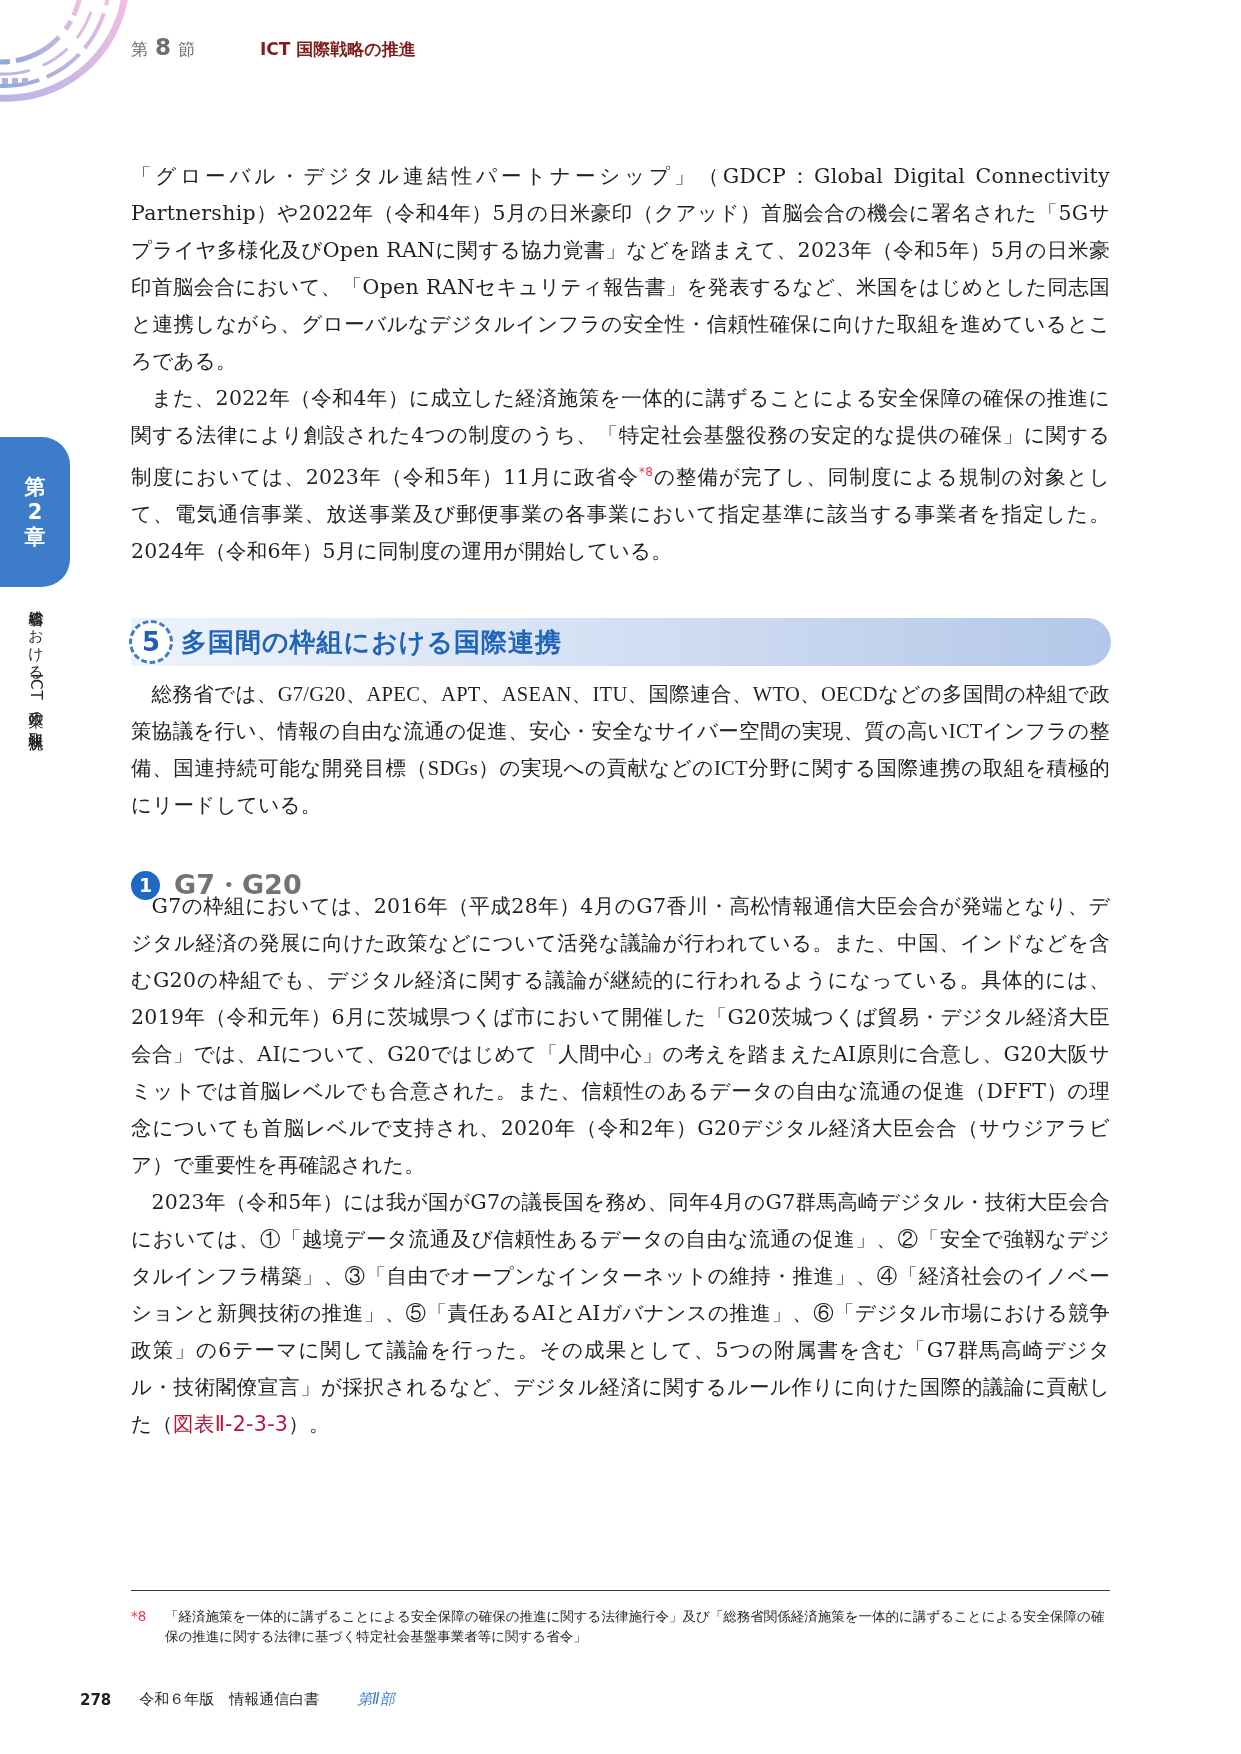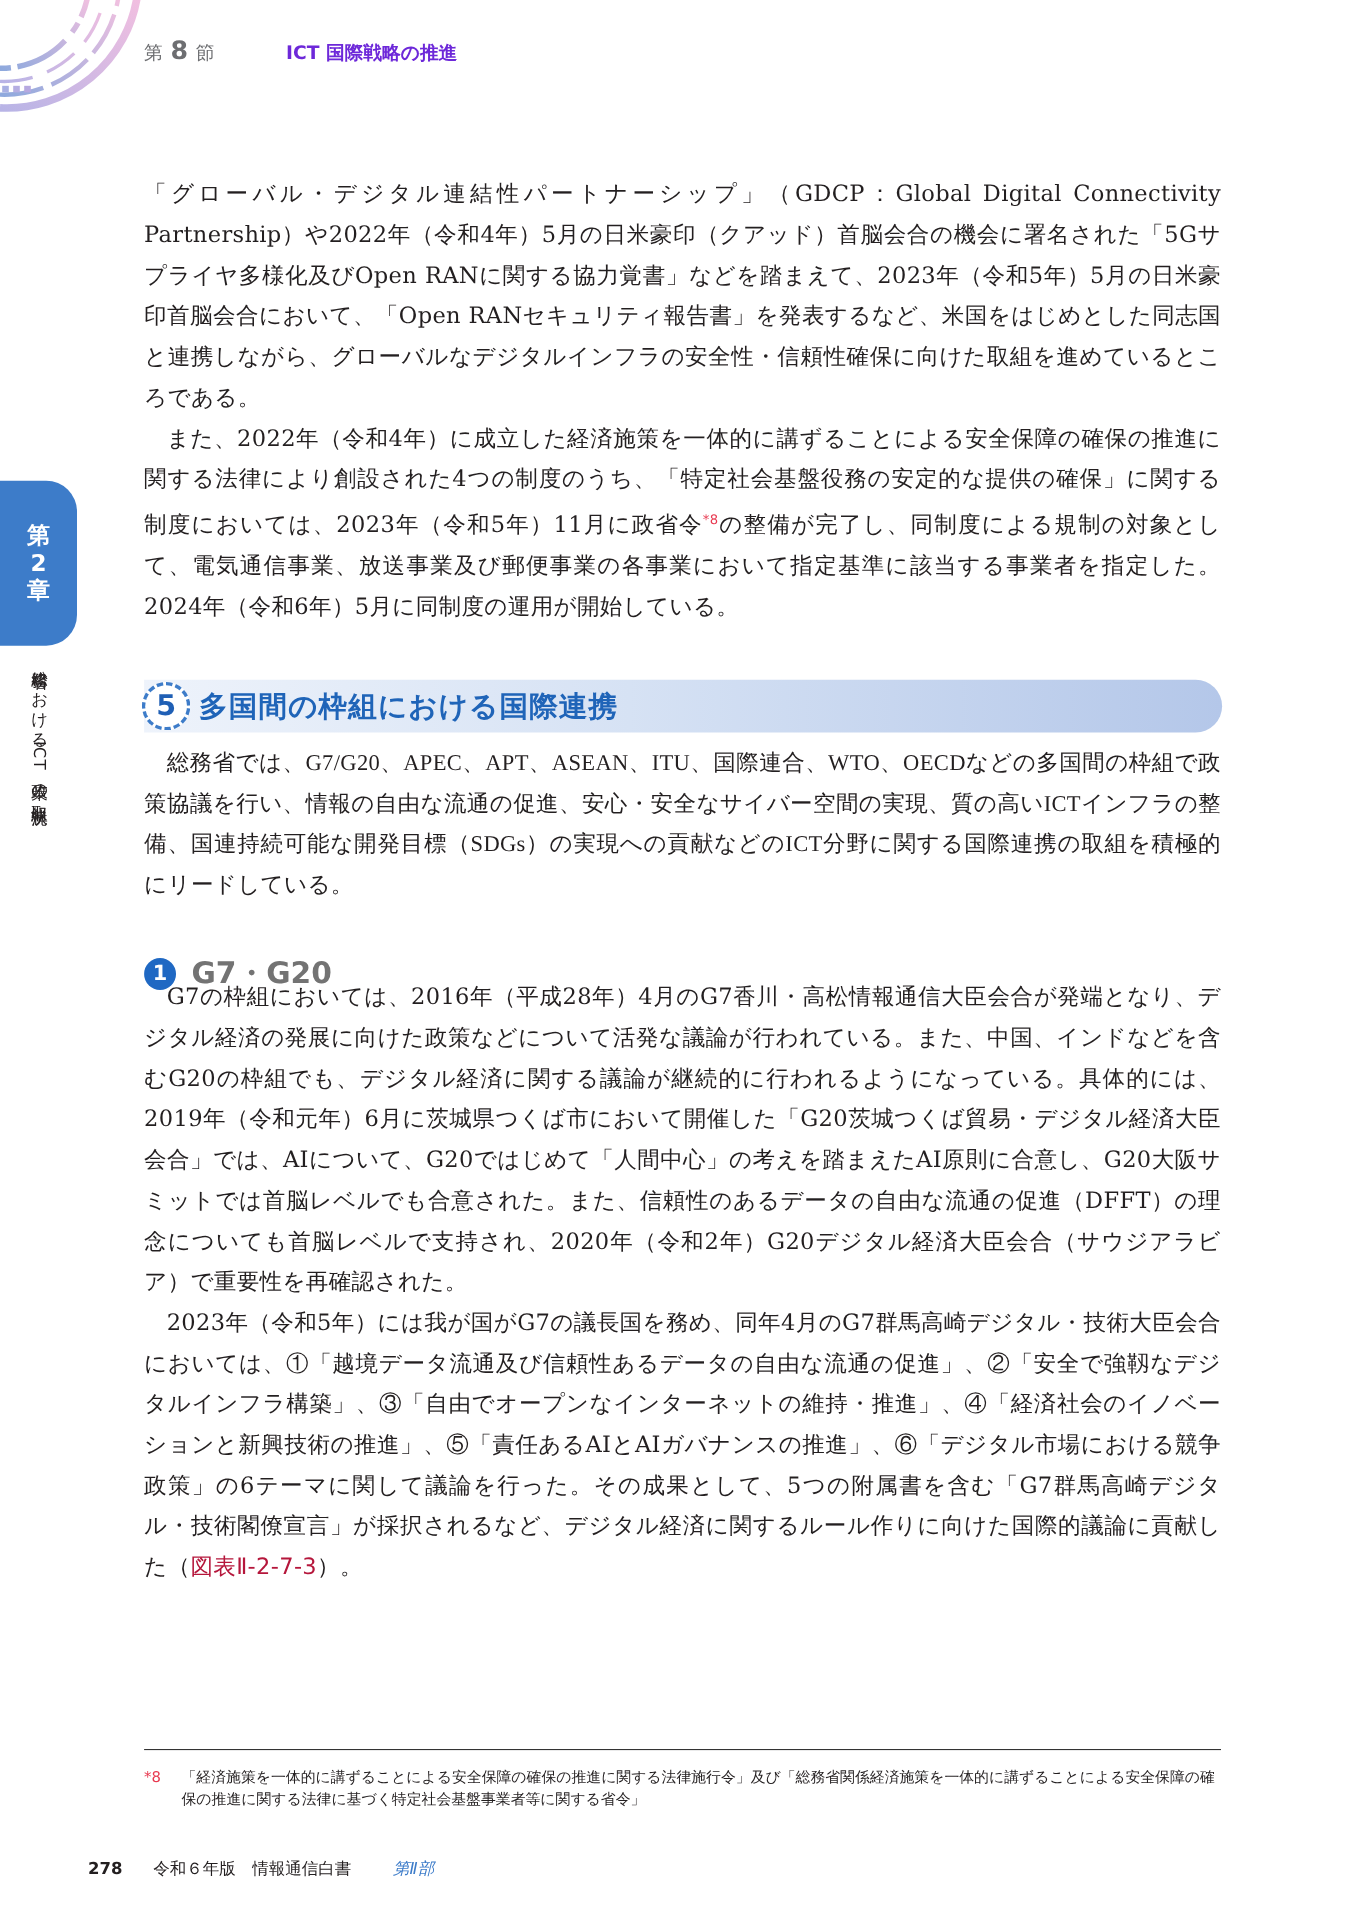--- a/index.html
+++ b/index.html
@@ -5,21 +5,21 @@
   html, body { margin:0; padding:0; }
   body {
     width:1241px; height:1754px; position:relative; background:#ffffff;
     font-family:"DejaVu Serif", "Liberation Serif", serif; color:#231f20; overflow:hidden;
   }
   .deco { position:absolute; left:0; top:0; width:140px; height:110px; }
   .header { position:absolute; top:34px; left:131px; display:flex; align-items:baseline;
     font-family:"DejaVu Sans","Liberation Sans",sans-serif;gap:24px; }
   .header .sec { color:#6d6e71; font-size:17px; letter-spacing:1px; }
   .header .sec b { font-size:23px; font-weight:bold; margin:0 6px; color:#6d6e71; }
-  .header .title { margin-left:40px; font-size:17px; font-weight:bold; color:#6d28d9; }
+  .header .title { margin-left:40px; font-size:17px; font-weight:bold; color:#7f1d1d; }
 
   .chapter-tab { position:absolute; left:0; top:437px; width:72px; width:70px; height:150px;
     background:#3d7cc9; border-radius:0 28px 28px 0; color:#fff;
     font-family:"DejaVu Sans","Liberation Sans",sans-serif; font-weight:bold;
     display:flex; flex-direction:column; align-items:center; justify-content:center;
     font-size:21px; line-height:25px; }
   .chapter-vert { position:absolute; left:26px; top:598px; writing-mode:vertical-rl;
     font-family:"DejaVu Sans","Liberation Sans",sans-serif; font-size:15px; color:#231f20;
     letter-spacing:1px; }
 
@@ -46,21 +46,21 @@
     font-family:"DejaVu Sans","Liberation Sans",sans-serif; font-weight:bold; font-size:19px;
     display:flex; align-items:center; justify-content:center; }
   .sub-title { margin-left:14px; font-family:"DejaVu Sans","Liberation Sans",sans-serif;
     font-size:27px; font-weight:bold; color:#737373; }
 
   .fn-rule { position:absolute; left:131px; top:1590px; width:979px; height:0; border-top:1.5px solid #333; }
   .footnote { position:absolute; left:131px; top:1606px; width:979px; display:flex;
     font-family:"DejaVu Sans","Liberation Sans",sans-serif; font-size:13.5px; line-height:20px; color:#231f20; }
   .fn-mark { color:#e8384f; width:34px; flex:none; }
 
-  .footer { position:absolute; left:80px; top:1690px; display:flex; align-items:flex-start;
+  .footer { position:absolute; left:80px; top:1690px; display:flex; align-items:center;
     font-family:"DejaVu Sans","Liberation Sans",sans-serif; font-size:15px; }
   .footer .pg { font-weight:bold; margin-right:28px; }
   .footer .pub { color:#231f20; margin-right:14px; }
   .footer .part { color:#3d7cc9; margin-left:24px;font-style:italic; }
 </style>
 </head>
 <body>
 
 <svg class="deco" viewBox="0 0 140 110">
   <defs>
@@ -110,21 +110,21 @@
   <p class="indent">総務省では、G7/G20、APEC、APT、ASEAN、ITU、国際連合、WTO、OECDなどの多国間の枠組で政策協議を行い、情報の自由な流通の促進、安心・安全なサイバー空間の実現、質の高いICTインフラの整備、国連持続可能な開発目標（SDGs）の実現への貢献などのICT分野に関する国際連携の取組を積極的にリードしている。</p>
 </div>
 
 <div class="sub-head">
   <div class="sub-num">1</div>
   <div class="sub-title">G7・G20</div>
 </div>
 
 <div class="body-text" style="top:888px;">
   <p class="indent">G7の枠組においては、2016年（平成28年）4月のG7香川・高松情報通信大臣会合が発端となり、デジタル経済の発展に向けた政策などについて活発な議論が行われている。また、中国、インドなどを含むG20の枠組でも、デジタル経済に関する議論が継続的に行われるようになっている。具体的には、2019年（令和元年）6月に茨城県つくば市において開催した「G20茨城つくば貿易・デジタル経済大臣会合」では、AIについて、G20ではじめて「人間中心」の考えを踏まえたAI原則に合意し、G20大阪サミットでは首脳レベルでも合意された。また、信頼性のあるデータの自由な流通の促進（DFFT）の理念についても首脳レベルで支持され、2020年（令和2年）G20デジタル経済大臣会合（サウジアラビア）で重要性を再確認された。</p>
-  <p class="indent"><span>2023年（令和5年）には我が国がG7の議長国を務め、同年4月のG7群馬高崎デジタル・技術大臣会合においては、①「越境データ流通及び信頼性あるデータの自由な流通の促進」、②「安全で強靱なデジタルインフラ構築」、③「自由でオープンなインターネットの維持・推進」、④「経済社会のイノベーションと新興技術の推進」、⑤「責任あるAIとAIガバナンスの推進」、⑥「デジタル市場における競争政策」の6テーマに関して議論を行った。その成果として、5つの附属書を含む「G7群馬高崎デジタル・技術閣僚宣言」が採択されるなど、デジタル経済に関するルール作りに向けた国際的議論に貢献した（</span><span class="fig-ref">図表Ⅱ-2-7-3</span><span>）。</span></p>
+  <p class="indent"><span>2023年（令和5年）には我が国がG7の議長国を務め、同年4月のG7群馬高崎デジタル・技術大臣会合においては、①「越境データ流通及び信頼性あるデータの自由な流通の促進」、②「安全で強靱なデジタルインフラ構築」、③「自由でオープンなインターネットの維持・推進」、④「経済社会のイノベーションと新興技術の推進」、⑤「責任あるAIとAIガバナンスの推進」、⑥「デジタル市場における競争政策」の6テーマに関して議論を行った。その成果として、5つの附属書を含む「G7群馬高崎デジタル・技術閣僚宣言」が採択されるなど、デジタル経済に関するルール作りに向けた国際的議論に貢献した（</span><span class="fig-ref">図表Ⅱ-2-3-3</span><span>）。</span></p>
 </div>
 
 <div class="fn-rule"></div>
 <div class="footnote">
   <span class="fn-mark">*8</span>
   <span>「経済施策を一体的に講ずることによる安全保障の確保の推進に関する法律施行令」及び「総務省関係経済施策を一体的に講ずることによる安全保障の確保の推進に関する法律に基づく特定社会基盤事業者等に関する省令」</span>
 </div>
 
 <div class="footer">
   <span class="pg">278</span>

